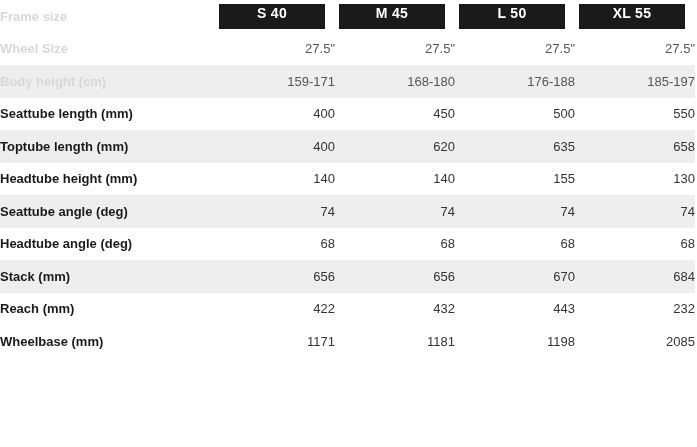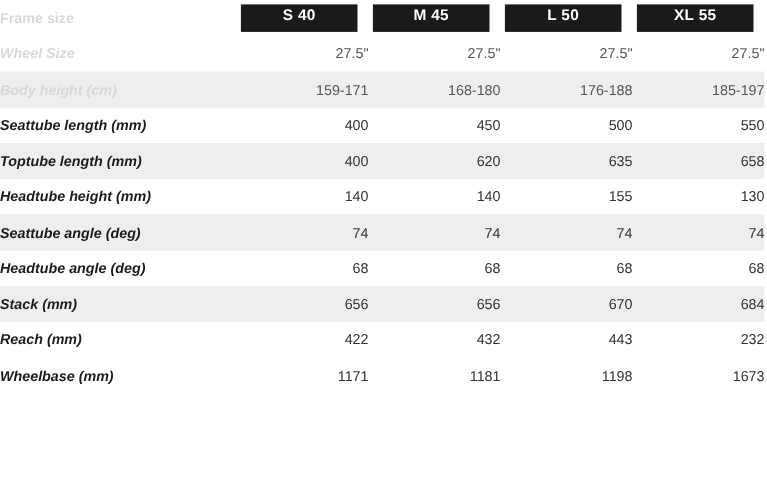--- a/index.html
+++ b/index.html
@@ -51,21 +51,20 @@
     text-align: center;
   }
   
   tr.muted td.row-label { color: #d8d8d8; }
   tr.muted td.row-value { color: #555555; }
   td.row-label {
     color: #1a1a1a;
     font-weight: bold;
     padding-left: 40px;
     font-size: 13.5px;
-    font-style: italic;
   }
   td.row-value {
     color: #333333;
     text-align: right;
     padding-right: 33px;
     font-size: 13.5px;
   }
   tr.band td { background: #eeeeee; }
   tr.plain td { background: #ffffff; }
 </style>
@@ -157,16 +156,16 @@
         <td class="row-value">422</td>
         <td class="row-value">432</td>
         <td class="row-value">443</td>
         <td class="row-value">232</td>
       </tr>
       <tr class="plain">
         <td class="row-label">Wheelbase (mm)</td>
         <td class="row-value">1171</td>
         <td class="row-value">1181</td>
         <td class="row-value">1198</td>
-        <td class="row-value">1673</td>
+        <td class="row-value">2085</td>
       </tr>
     </tbody>
 </table>
 
 </body></html>

